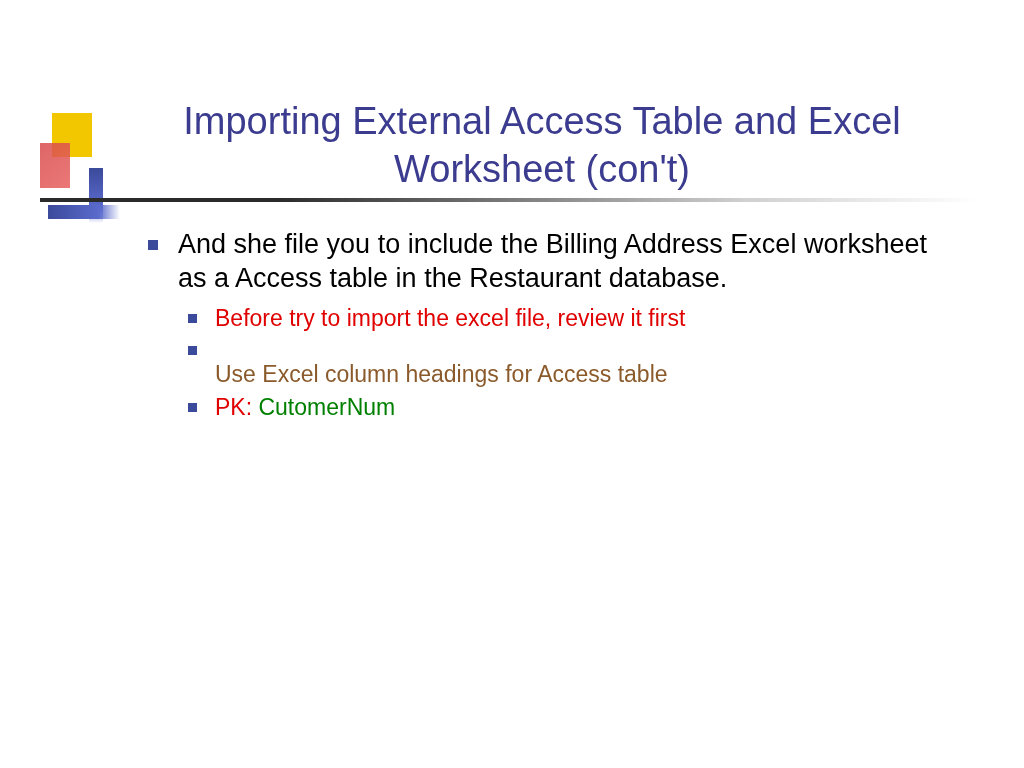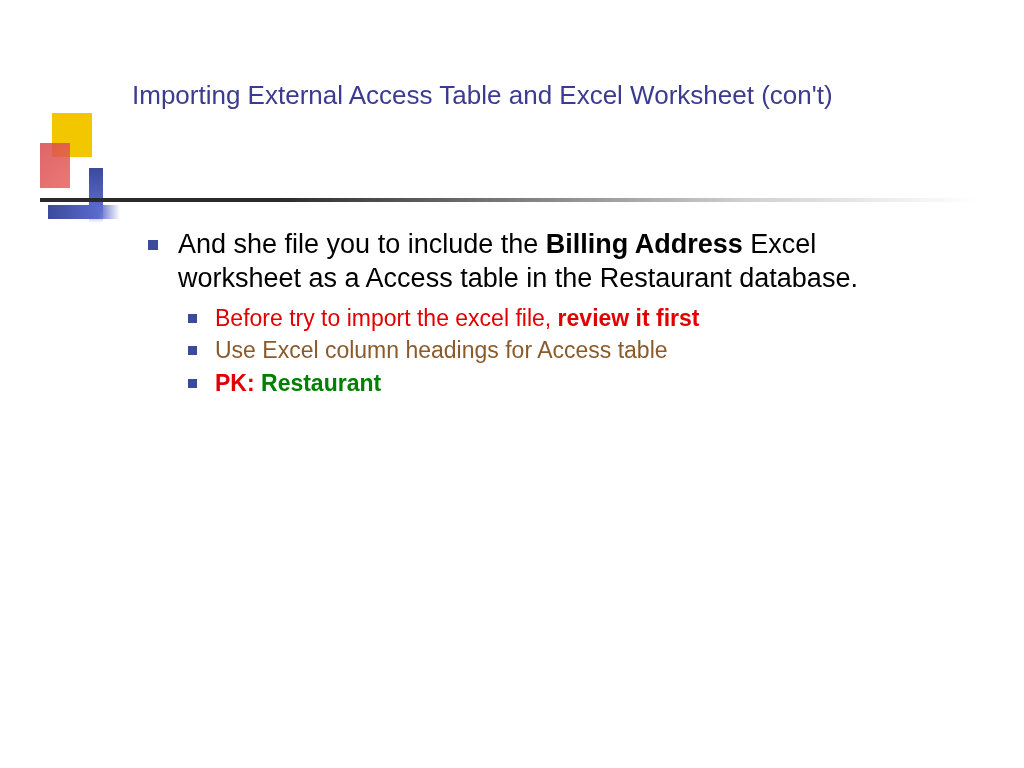--- a/index.html
+++ b/index.html
@@ -54,28 +54,29 @@
   .blue-horiz {
     position: absolute;
     top: 205px;
     left: 48px;
     width: 72px;
     height: 14px;
     background: linear-gradient(90deg, #3b4a9a 0%, #5a6acc 70%, rgba(90,106,204,0) 100%);
   }
   .title {
     position: absolute;
-    top: 79px;
+    top: 98px;
     left: 132px;
     width: 820px;
     color: #3b3b8f;
-    font-size: 26px;
+    font-size: 38px;
     font-weight: 400;
     line-height: 1.25;
     font-family: Verdana, Arial, sans-serif;
+    text-align: center;
   }
   .content {
     position: absolute;
     top: 228px;
     left: 148px;
     width: 790px;
   }
   .bullet-l1 {
     display: flex;
     margin-bottom: 8px;
@@ -106,23 +107,23 @@
     height: 9px;
     background: #3b4a9a;
     margin-top: 10px;
     margin-right: 18px;
     flex-shrink: 0;
   }
   .bullet-l2 .text {
     font-size: 23px;
     line-height: 1.3;
   }
-  .bold { font-weight: bold; }
+  .bold { font-weight: normal; }
   .red { color: #e00000; }
-  .brown { color: #8b5a2b; }
+  .brown { color: #8b5a2b; margin-top: 24px; }
   .green { color: #008000; }
   .blue { color: #1a75d1; }
 </style>
 </head>
 <body>
 
 <div class="decoration">
   <div class="yellow-square"></div>
   <div class="red-square"></div>
   <div class="blue-vert"></div>
@@ -150,19 +151,19 @@
     </div>
 
     <div class="bullet-l2">
       <div class="marker"></div>
       <div class="text brown">Use Excel column headings for Access table</div>
     </div>
 
     <div class="bullet-l2">
       <div class="marker"></div>
       <div class="text bold">
-        <span class="red">PK:</span><span class="green"> Restaurant</span>
+        <span class="red">PK:</span><span class="green"> CutomerNum</span>
       </div>
     </div>
 
 
   </div>
 </div>
 
 </body></html>

